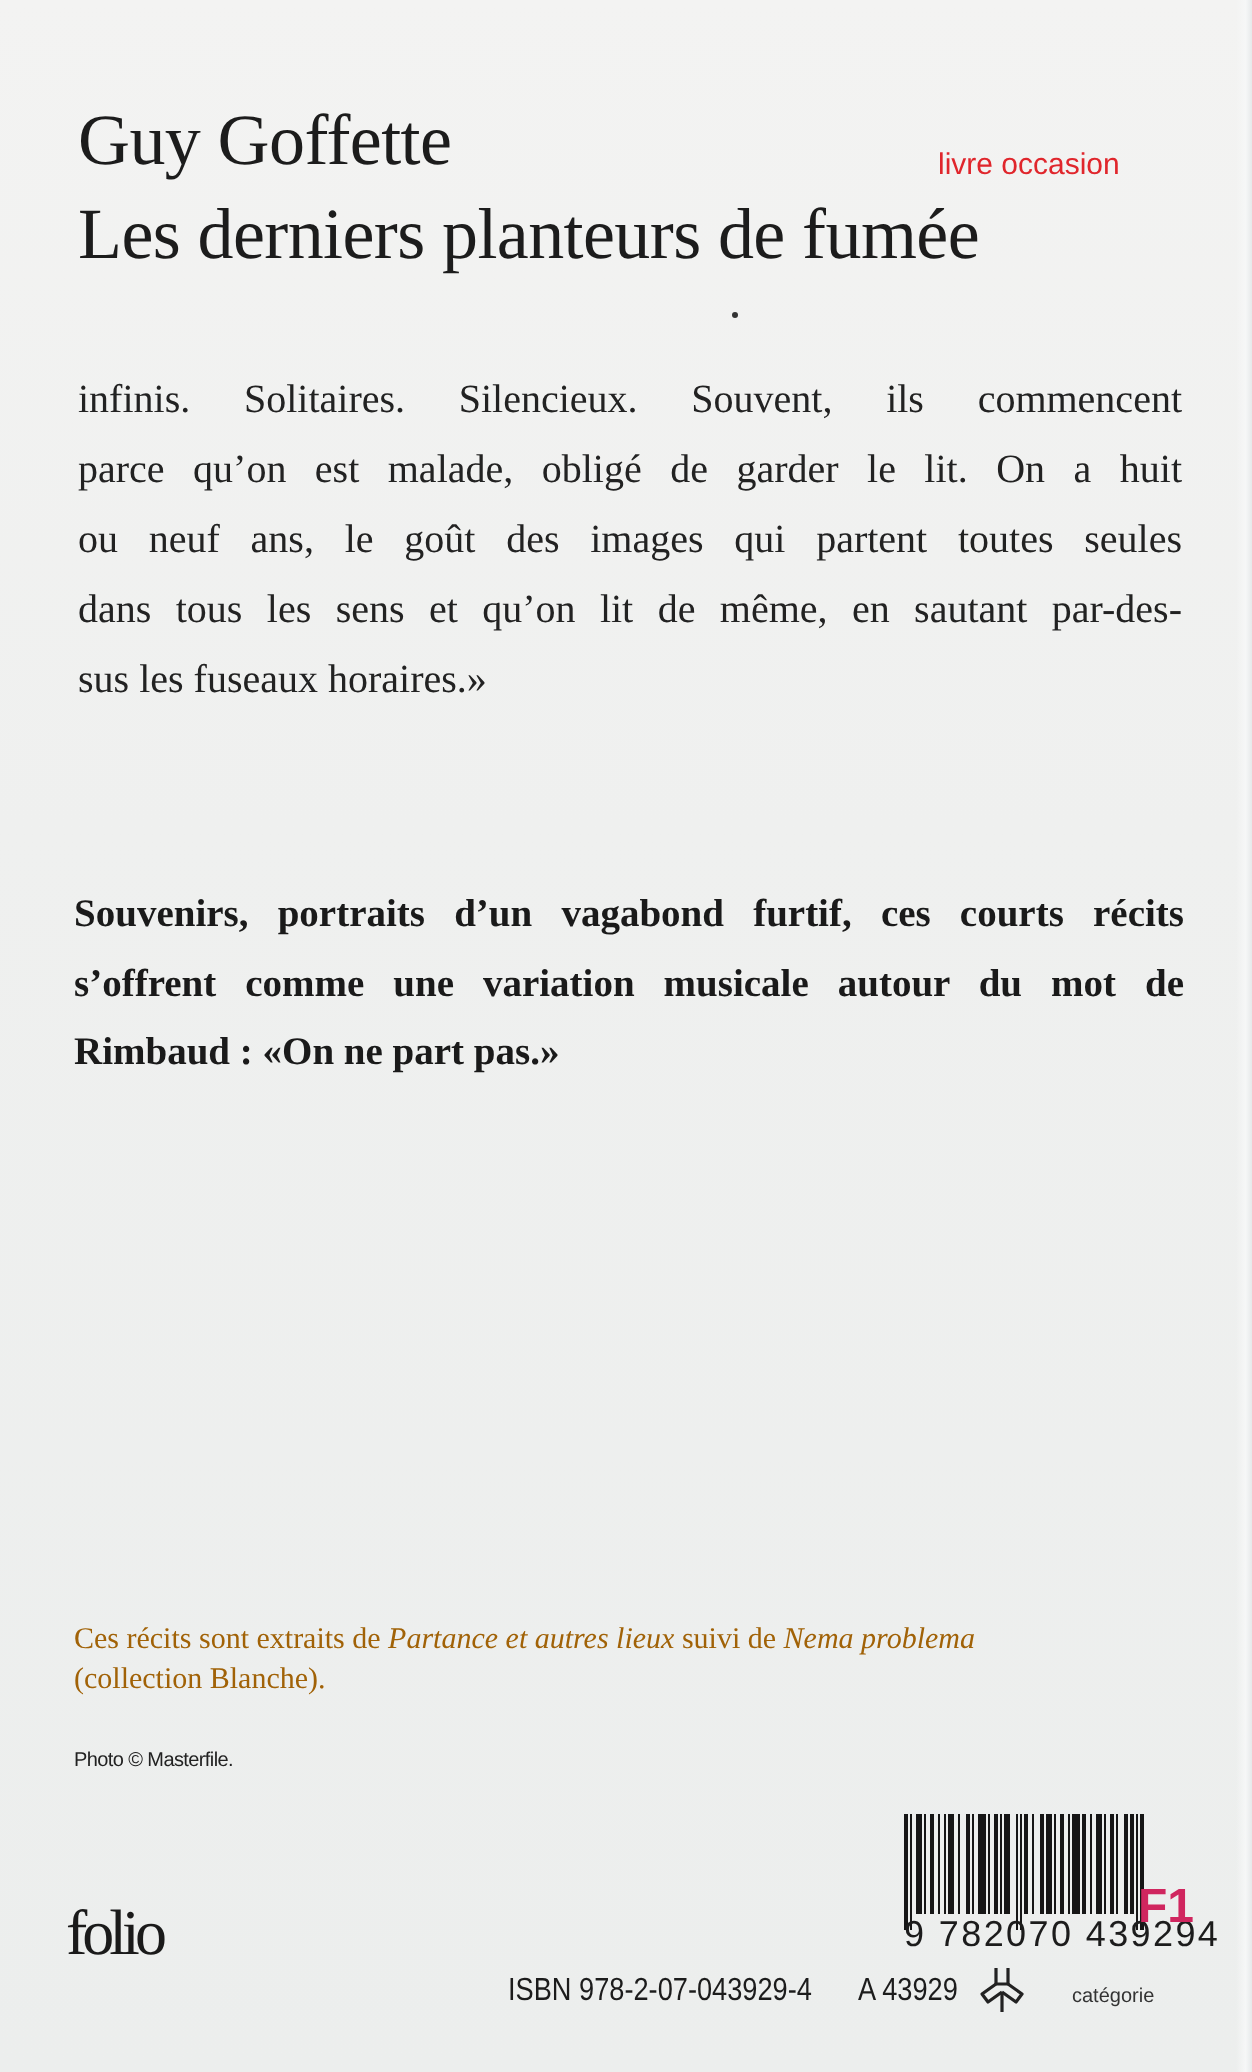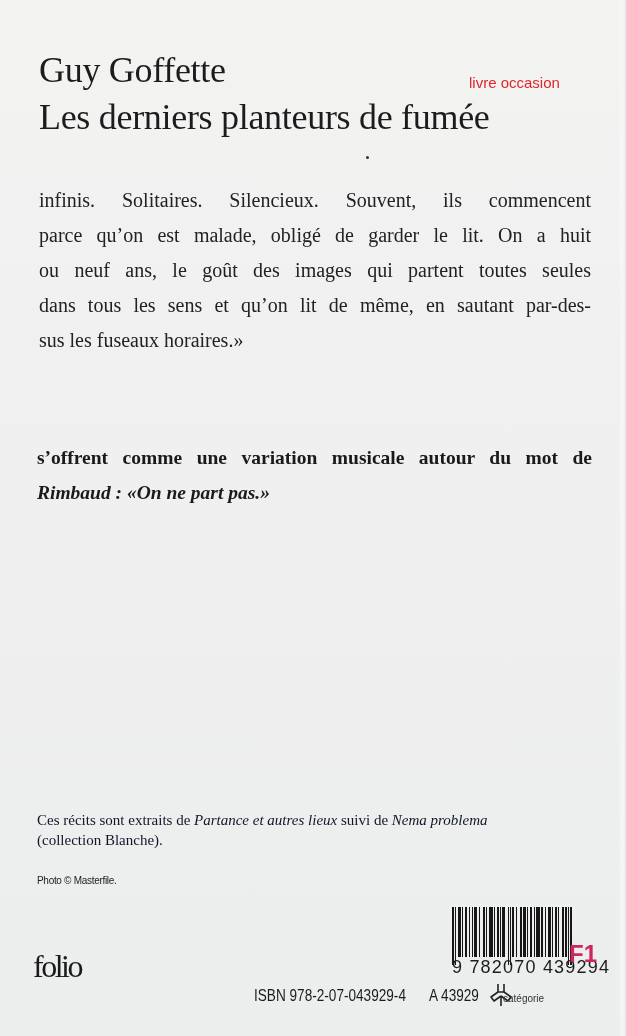--- a/index.html
+++ b/index.html
@@ -44,24 +44,24 @@
       text-align: justify; margin: 0;
     }
     .quote span { display: block; text-align-last: justify; white-space: nowrap; }
     .quote span.last { text-align-last: left; font-family: Liberation Serif, serif; }
     .pitch {
       position: absolute; left: 37px; top: 441px; width: 555px;
       font-size: 19.5px; line-height: 34.5px; font-weight: bold; color: #1a1a1a;
       margin: 0;
     }
     .pitch span { display: block; text-align: justify; text-align-last: justify; white-space: nowrap; }
-    .pitch span.last { text-align-last: left; font-style: italic; }
+    .pitch span.last { text-align-last: left; }
     .source {
       position: absolute; left: 37px; top: 810px; width: 560px;
-      font-size: 15px; line-height: 20px; color: #0f172a; margin: 0;
+      font-size: 15px; line-height: 20px; color: #a16207; margin: 0;
     }
     .source i { font-style: italic; }
     .photo {
       position: absolute; left: 37px; top: 875px;
       font-size: 10px; color: #222; letter-spacing: -0.3px;
     }
     .folio {
       position: absolute; left: 33px; top: 948px;
       font-size: 32px; color: #1a1a1a; letter-spacing: -2.5px;
     }
@@ -81,21 +81,21 @@
       font-size: 16px; color: #1c1c1c; transform: scaleX(0.85); transform-origin: left;
     }
     .anum {
       position: absolute; top: 987px; left: 429px;
       font-size: 16px; color: #1c1c1c; transform: scaleX(0.85); transform-origin: left;
     }
     .recycle {
       position: absolute; top: 982px; left: 488px; width: 26px; height: 26px;
     }
     .cat-label {
-      position: absolute; top: 993px; left: 503px;
+      position: absolute; top: 993px; left: 536px;
       font-size: 10px; color: #333;
     }
     .cat-code {
       position: absolute; top: 940px; left: 569px;
       font-size: 24px; font-weight: bold; color: #d0265f;
     }
   </style>
 </head>
 <body>
 
@@ -109,20 +109,21 @@
 
 <p class="quote serif">
   <span>infinis. Solitaires. Silencieux. Souvent, ils commencent</span>
   <span>parce qu’on est malade, obligé de garder le lit. On a huit</span>
   <span>ou neuf ans, le goût des images qui partent toutes seules</span>
   <span>dans tous les sens et qu’on lit de même, en sautant par-des-</span>
   <span class="last">sus les fuseaux horaires.»</span>
 </p>
 
 <p class="pitch serif">
+  <span>Souvenirs, portraits d’un vagabond furtif, ces courts récits</span>
   <span>s’offrent comme une variation musicale autour du mot de</span>
   <span class="last">Rimbaud : «On ne part pas.»</span>
 </p>
 
 <p class="source serif"><span>Ces récits sont extraits de </span><i>Partance et autres lieux</i><span> suivi de </span><i>Nema problema</i><br><span>(collection Blanche).</span></p>
 
 <div class="photo sans">Photo © Masterfile.</div>
 
 <div class="folio serif">folio</div>
 

